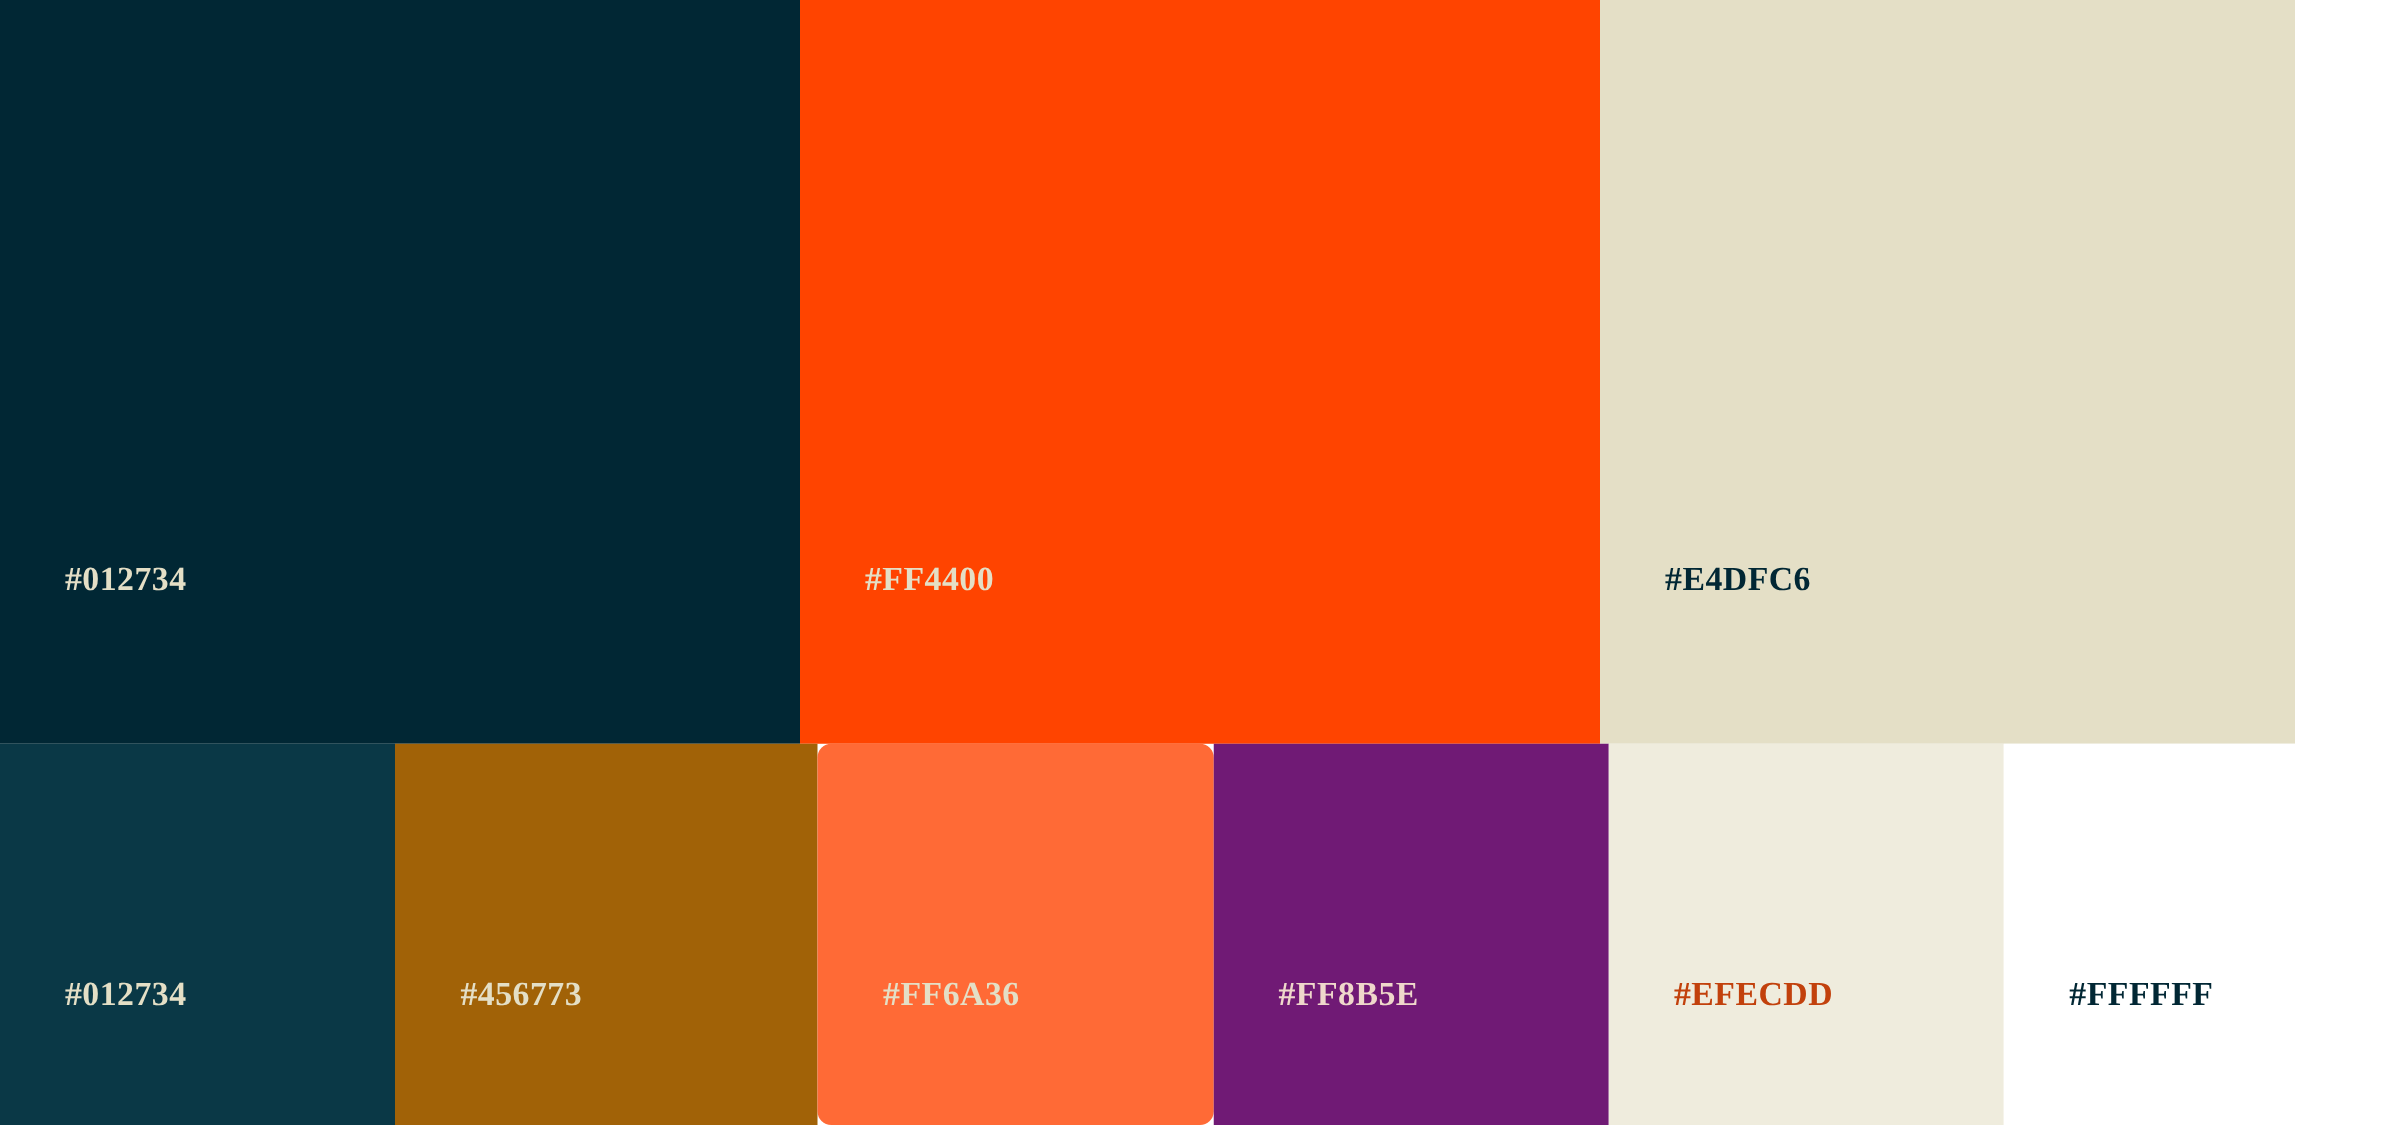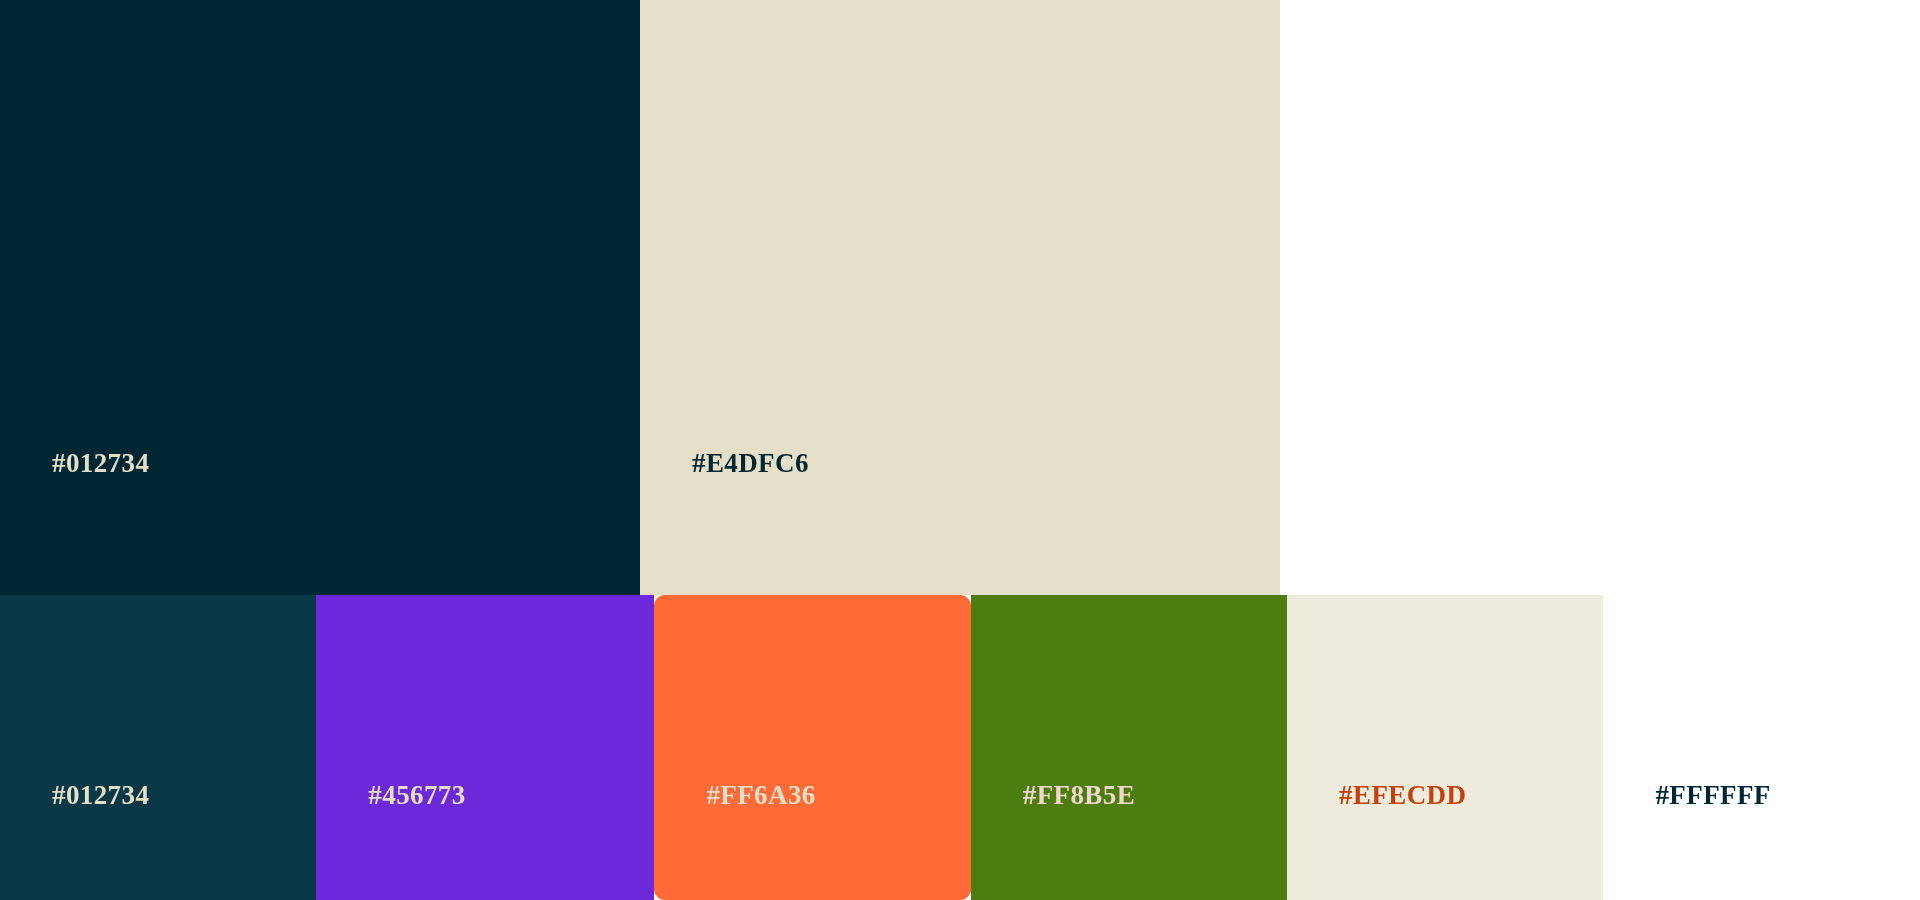--- a/index.html
+++ b/index.html
@@ -64,42 +64,45 @@
 <body>
 
 <div id="palette">
 
   <div class="row" id="row-top">
 
     <div class="swatch" id="sw-t0" style="width: 640px; background-color: rgb(1, 39, 52);">
       <span class="swatch-label" style="color: rgb(228, 223, 198);">#012734</span>
     </div>
 
+    <div class="swatch" id="sw-t1" style="width: 640px; background-color: rgb(255, 68, 0);">
+      <span class="swatch-label" style="color: rgb(228, 223, 198);">#FF4400</span>
+    </div>
 
-    <div class="swatch" id="sw-t2" style="width: 640px; background-color: rgb(228, 223, 198);">
+    <div class="swatch" id="sw-t2" style="width: 556px; background-color: rgb(228, 223, 198);">
       <span class="swatch-label" style="color: rgb(1, 39, 52);">#E4DFC6</span>
     </div>
 
   </div>
 
   <div class="row" id="row-bottom">
 
     <div class="swatch" id="sw-b0" style="width: 320px; background-color: rgb(10, 56, 70);">
       <span class="swatch-label" style="color: rgb(228, 223, 198);">#012734</span>
     </div>
 
-    <div class="swatch" id="sw-b1" style="width: 342px; background-color: #6d28d9;">
+    <div class="swatch" id="sw-b1" style="width: 342px; background-color: #a16207;">
       <span class="swatch-label" style="color: rgb(228, 223, 198);">#456773</span>
     </div>
 
     <div class="swatch" id="sw-b2" style="width: 320px; background-color: rgb(255, 106, 54); border-radius: 11px;">
       <span class="swatch-label" style="color: rgb(228, 223, 198);">#FF6A36</span>
     </div>
 
-    <div class="swatch" id="sw-b3" style="width: 320px; background-color: #4d7c0f;">
+    <div class="swatch" id="sw-b3" style="width: 320px; background-color: #701a75;">
       <span class="swatch-label" style="color: rgb(239, 216, 203);">#FF8B5E</span>
     </div>
 
     <div class="swatch" id="sw-b4" style="width: 320px; background-color: rgb(239, 236, 221);">
       <span class="swatch-label" style="color: #c2410c;">#EFECDD</span>
     </div>
 
     <div class="swatch" id="sw-b5" style="width: 320px; background-color: rgb(255, 255, 255); padding-left: 20px;">
       <span class="swatch-label" style="color: rgb(1, 39, 52);">#FFFFFF</span>
     </div>

